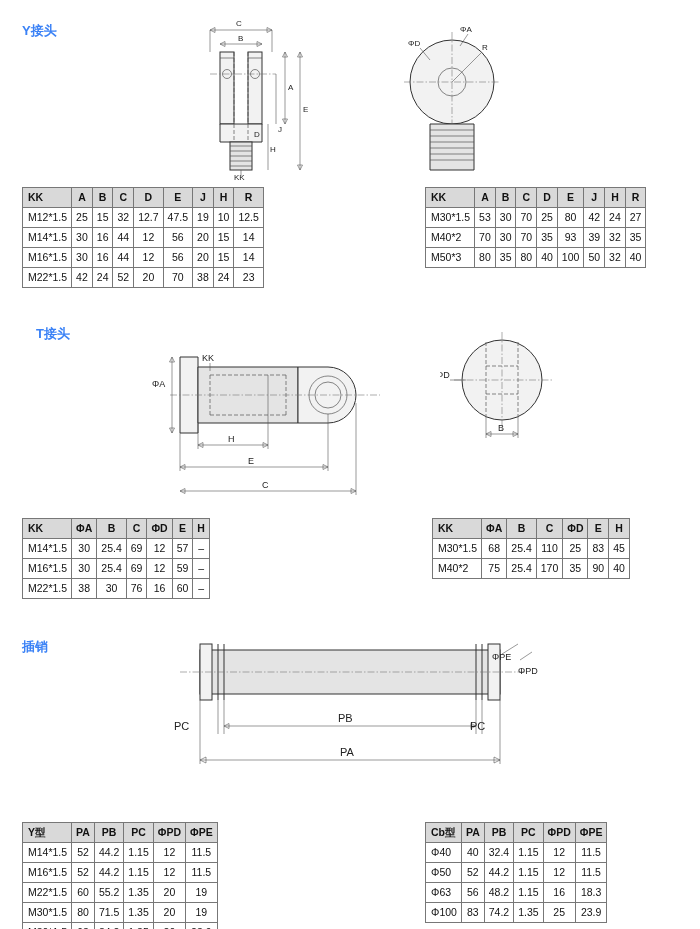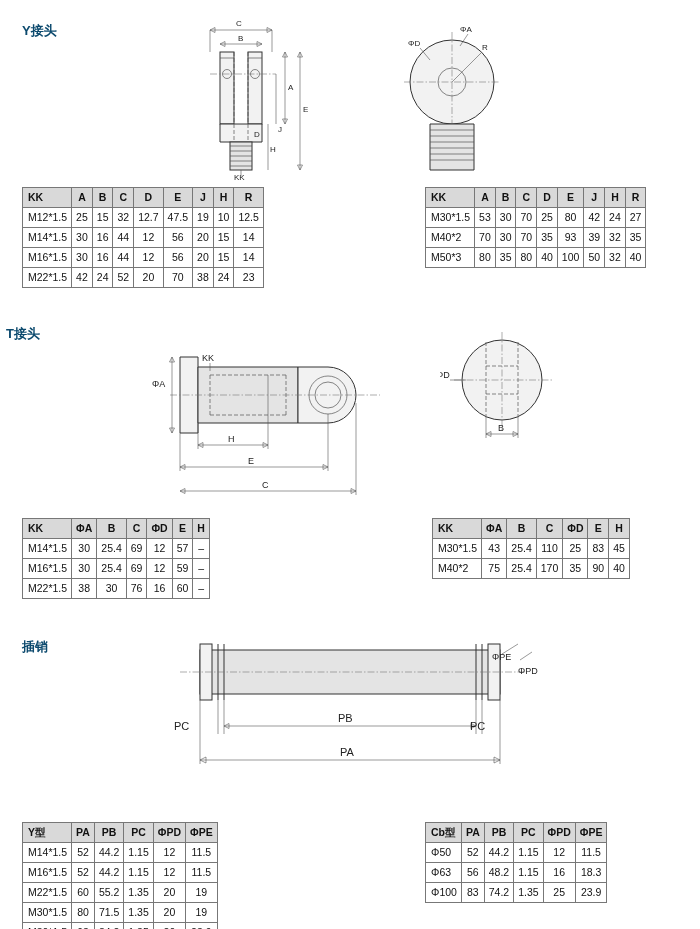--- a/index.html
+++ b/index.html
@@ -8,21 +8,21 @@
     background:#ffffff;
     font-family:"Liberation Sans", sans-serif;
     font-size:11px;
     color:#111;
     position:relative;
     overflow:hidden;
   }
   .section-title{
     font-weight:bold;
     font-size:13px;
-    color:#0c4a6e;
+    color:#3b82f6;
   }
   .abs{position:absolute;}
 
   
   table.spec{
     border-collapse:collapse;
     font-size:10.5px;
     background:#fff;
   }
   table.spec th, table.spec td{
@@ -243,21 +243,21 @@
           <td>40</td>
           <td>100</td>
           <td>50</td>
           <td>32</td>
           <td>40</td>
         </tr>
       </tbody>
     </table>
 </div>
 
-<div class="abs section-title" style="left:6px;top:325px;">T接头</div>
+<div class="abs section-title" style="left:36px;top:325px;">T接头</div>
 
 <div class="dwg" style="left:150px;top:315px;">
 <svg width="260" height="195" viewBox="0 0 260 195">
 
   <path class="fillg" d="M30 42 h18 v76 h-18 z"></path>
 
   <path class="filld" d="M48 52 h100 v56 h-100 z"></path>
   <path class="dash" d="M60 60 h76 M60 100 h76 M60 60 v40 M136 60 v40"></path>
 
   <path class="fillg" d="M148 52 h30 a28 28 0 0 1 0 56 h-30 z"></path>
@@ -366,21 +366,21 @@
           <th>B</th>
           <th>C</th>
           <th>ΦD</th>
           <th>E</th>
           <th>H</th>
         </tr>
       </thead>
       <tbody>
         <tr>
           <td class="first">M30*1.5</td>
-          <td>43</td>
+          <td>68</td>
           <td>25.4</td>
           <td>110</td>
           <td>25</td>
           <td>83</td>
           <td>45</td>
         </tr>
         <tr>
           <td class="first">M40*2</td>
           <td>75</td>
           <td>25.4</td>
@@ -499,20 +499,28 @@
           <th class="first">Cb型</th>
           <th>PA</th>
           <th>PB</th>
           <th>PC</th>
           <th>ΦPD</th>
           <th>ΦPE</th>
         </tr>
       </thead>
       <tbody>
         <tr>
+          <td class="first">Φ40</td>
+          <td>40</td>
+          <td>32.4</td>
+          <td>1.15</td>
+          <td>12</td>
+          <td>11.5</td>
+        </tr>
+        <tr>
           <td class="first">Φ50</td>
           <td>52</td>
           <td>44.2</td>
           <td>1.15</td>
           <td>12</td>
           <td>11.5</td>
         </tr>
         <tr>
           <td class="first">Φ63</td>
           <td>56</td>

